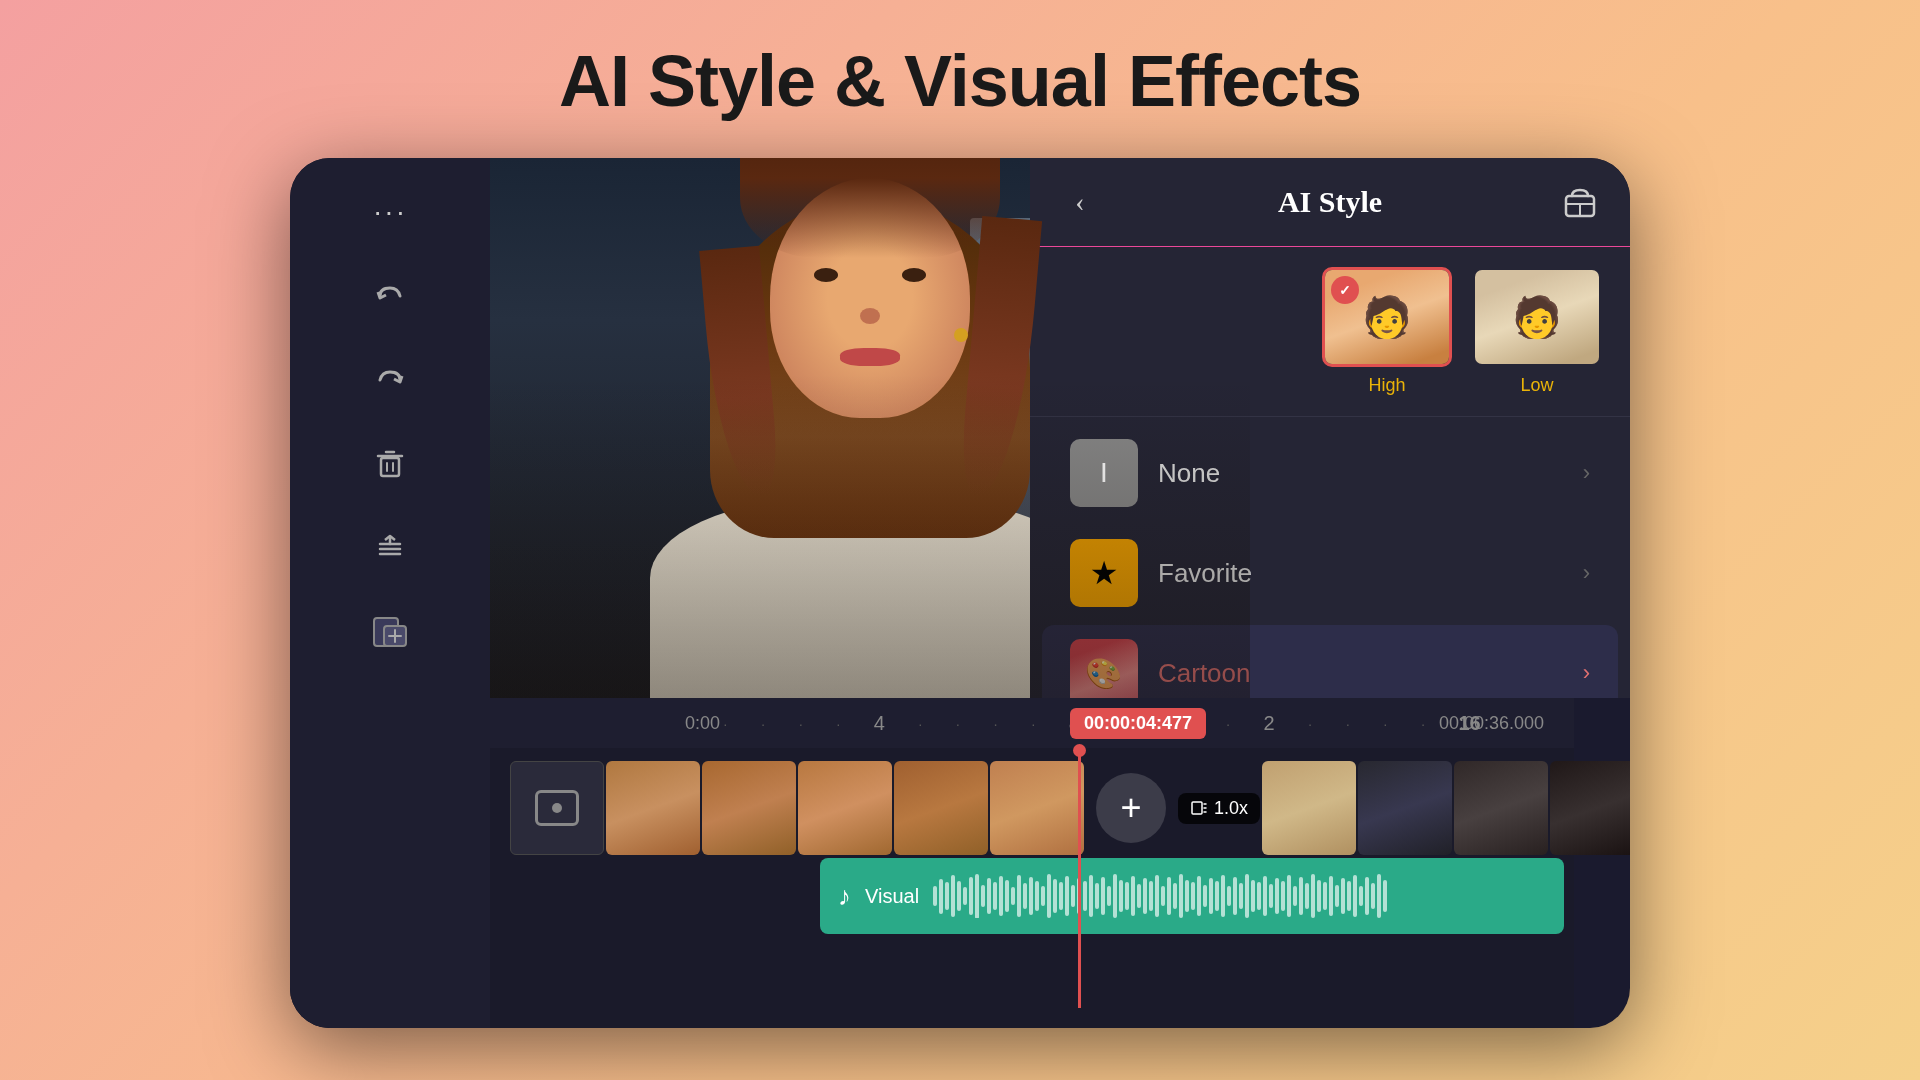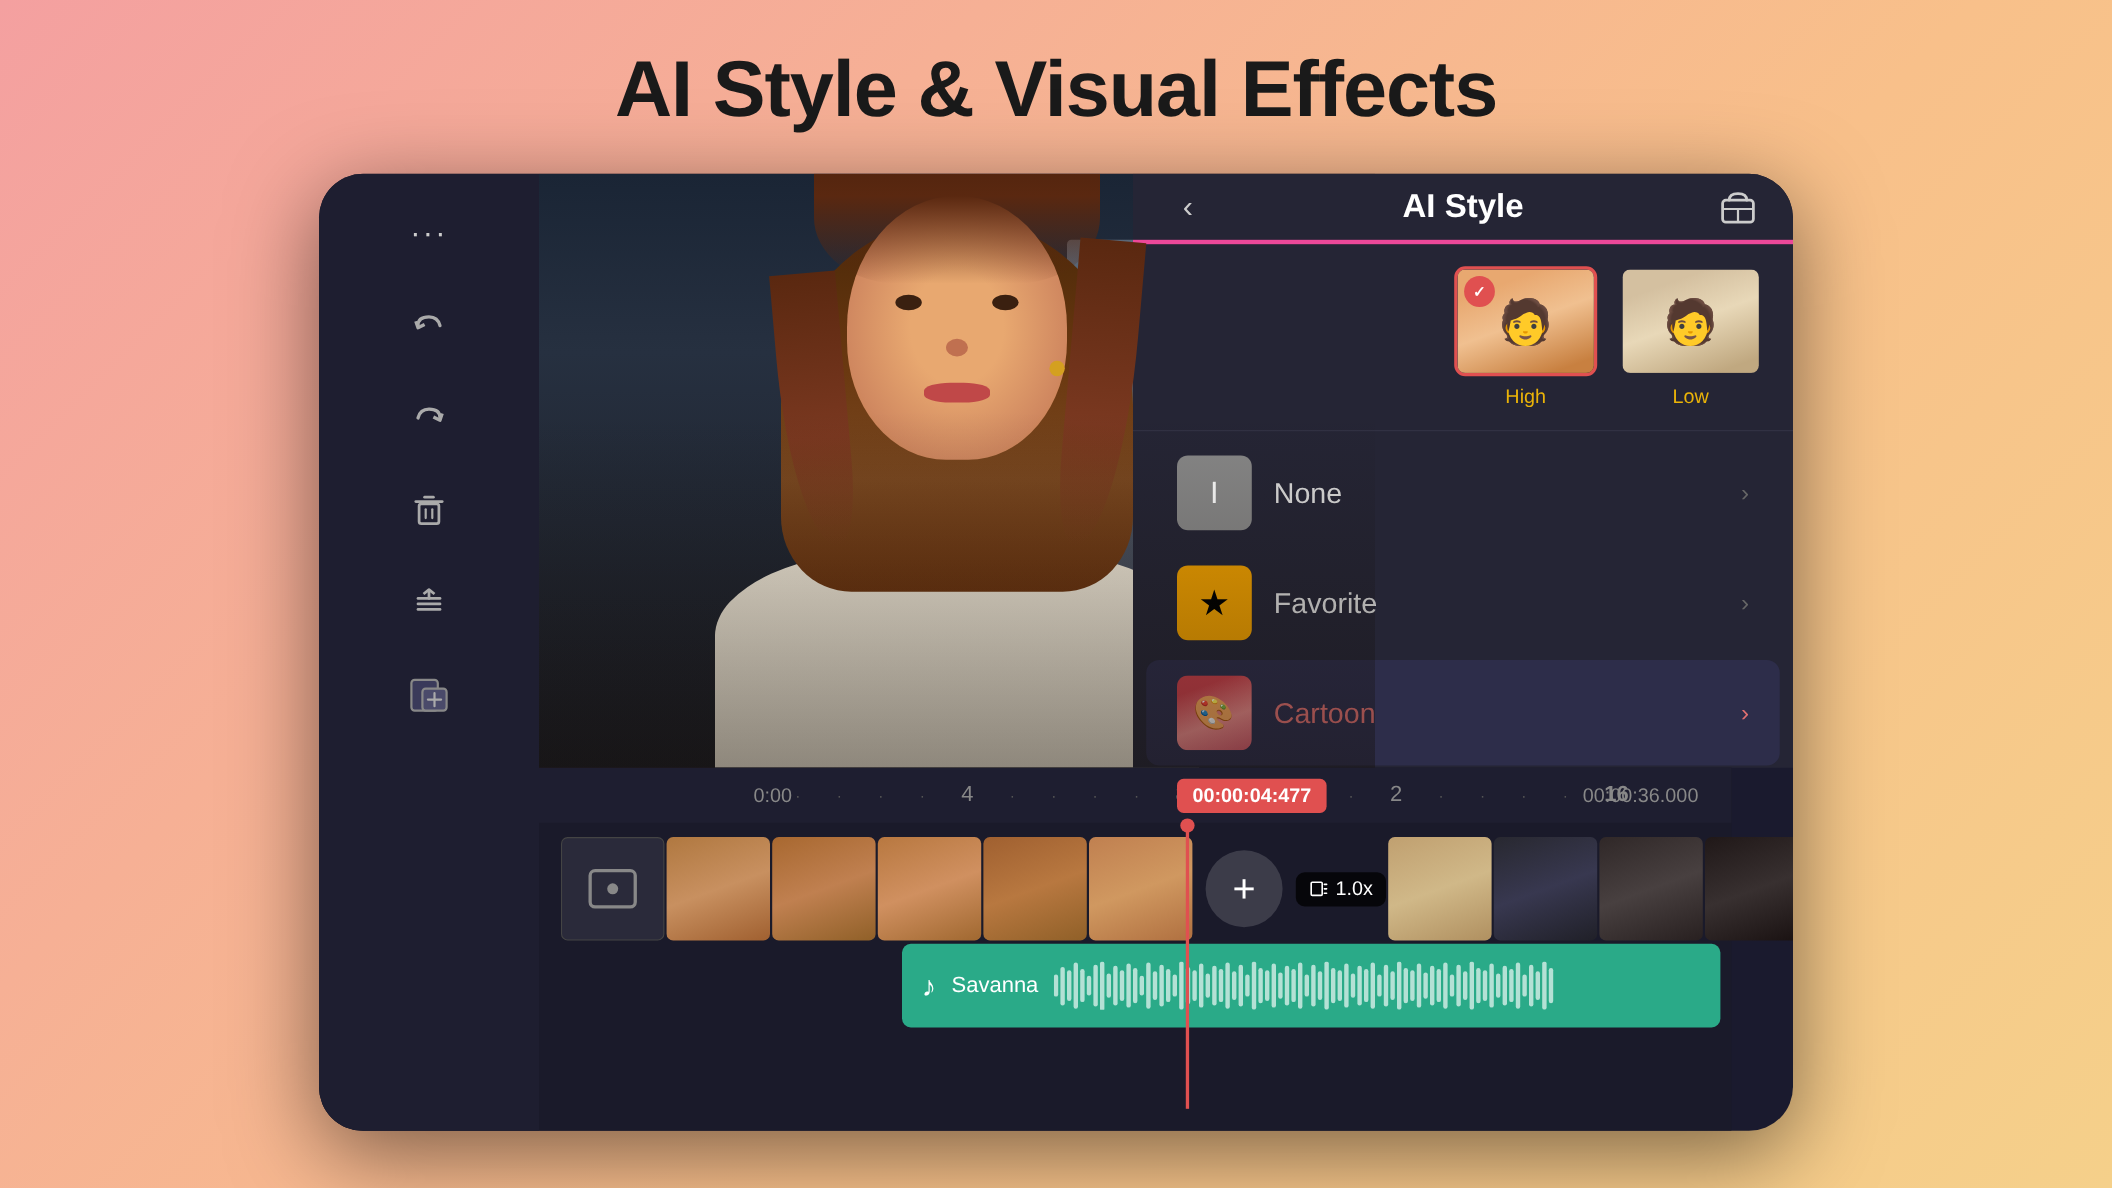--- a/index.html
+++ b/index.html
@@ -105,22 +105,23 @@
       height: 540px;
       background: #252535;
       display: flex;
       flex-direction: column;
     }
 
     .panel-header {
       display: flex;
       align-items: center;
       justify-content: space-between;
-      padding: 8px 28px;
-      border-bottom: 4px solid #ec4899;
+      padding: 22px 28px;
+      border-bottom: 1px solid #ec4899;
+      font-family: Liberation Serif, serif;
     }
 
     .back-btn {
       width: 44px;
       height: 44px;
       display: flex;
       align-items: center;
       justify-content: center;
       cursor: pointer;
       color: #ccc;
@@ -546,21 +547,21 @@
       </div>
 
       <div style="width:94px;height:94px;border-radius:6px;overflow:hidden;flex-shrink:0;background:linear-gradient(160deg,#c0a070,#d0b888,#b09060);"></div>
       <div style="width:94px;height:94px;border-radius:6px;overflow:hidden;flex-shrink:0;background:linear-gradient(160deg,#282830,#383850,#202028);"></div>
       <div style="width:94px;height:94px;border-radius:6px;overflow:hidden;flex-shrink:0;background:linear-gradient(160deg,#302828,#484040,#282020);"></div>
       <div style="width:94px;height:94px;border-radius:6px;overflow:hidden;flex-shrink:0;background:linear-gradient(160deg,#201818,#383030,#181010);"></div>
     </div>
 
     <div style="margin-left:530px;margin-right:10px;height:76px;background:#2aaa88;border-radius:8px;display:flex;align-items:center;padding:0 18px;gap:14px;">
       <span style="font-size:26px;color:white;">♪</span>
-      <span style="font-size:20px;color:white;font-weight:500;">Savanna</span>
+      <span style="font-size:20px;color:white;font-weight:500;">Visual</span>
 
       <div style="flex:1;height:44px;display:flex;align-items:center;gap:2px;overflow:hidden;">
         <div style="width: 4px; height: 20px; background: rgba(255, 255, 255, 0.65); border-radius: 2px; flex-shrink: 0;"></div>
           <div style="width: 4px; height: 35px; background: rgba(255, 255, 255, 0.65); border-radius: 2px; flex-shrink: 0;"></div>
           <div style="width: 4px; height: 28px; background: rgba(255, 255, 255, 0.65); border-radius: 2px; flex-shrink: 0;"></div>
           <div style="width: 4px; height: 42px; background: rgba(255, 255, 255, 0.65); border-radius: 2px; flex-shrink: 0;"></div>
           <div style="width: 4px; height: 30px; background: rgba(255, 255, 255, 0.65); border-radius: 2px; flex-shrink: 0;"></div>
           <div style="width: 4px; height: 18px; background: rgba(255, 255, 255, 0.65); border-radius: 2px; flex-shrink: 0;"></div>
           <div style="width: 4px; height: 38px; background: rgba(255, 255, 255, 0.65); border-radius: 2px; flex-shrink: 0;"></div>
           <div style="width: 4px; height: 45px; background: rgba(255, 255, 255, 0.65); border-radius: 2px; flex-shrink: 0;"></div>

